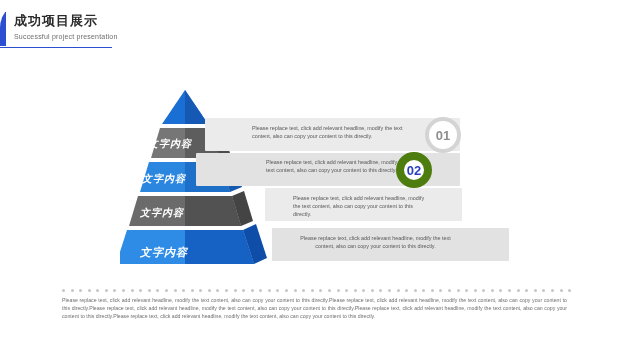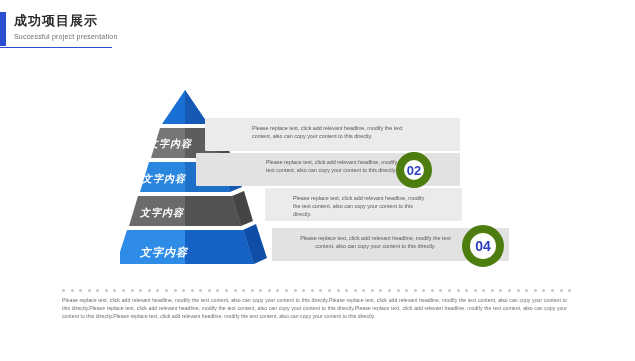--- a/index.html
+++ b/index.html
@@ -3,21 +3,21 @@
 <meta charset="utf-8">
 <style>
   html,body{margin:0;padding:0;}
   body{
     width:635px;height:361px;
     background:#ffffff;
     font-family:"Liberation Sans","DejaVu Sans",sans-serif;
     overflow:hidden;
     position:relative;
   }
-  .slide{position:absolute;left:0;top:0;width:635px;height:361px;overflow:hidden;background:#fff;}
+  .slide{position:absolute;left:0;top:0;width:635px;height:361px;overflow:hidden;background:#fff;border-radius:28px;}
 
   
   .hdr-bar{position:absolute;left:0;top:12px;width:6px;height:34px;background:#2b4fd0;}
   .hdr-title{
     position:absolute;left:14px;top:12px;
     font-size:13px;font-weight:bold;color:#2b2b2b;letter-spacing:1px;
   }
   .hdr-sub{
     position:absolute;left:14px;top:33px;
     font-size:7px;color:#6d6d6d;letter-spacing:0.2px;
@@ -92,35 +92,33 @@
     </svg>
 
     <div class="lbl" style="left:148px;top:137px;">文字内容</div>
     <div class="lbl" style="left:142px;top:172px;">文字内容</div>
     <div class="lbl" style="left:140px;top:206px;">文字内容</div>
     <div class="lbl" style="left:140px;top:245px;font-size:11px;">文字内容</div>
   </div>
 
   <div class="bar" style="left:205px;top:118px;width:255px;background:#ebebeb;"></div>
   <div class="bar-txt" style="left:252px;top:124px;width:168px;">Please replace text, click add relevant headline, modify the text content, also can copy your content to this directly.</div>
+  <div class="circ gray" style="left:425px;top:117px;">01</div>
 
   <div class="bar" style="left:196px;top:153px;width:264px;background:#e2e2e2;"></div>
   <div class="bar-txt" style="left:266px;top:158px;width:142px;">Please replace text, click add relevant headline, modify the text content, also can copy your content to this directly.</div>
   <div class="circ blue" style="left:396px;top:152px;">
       <span>02</span>
     </div>
 
   <div class="bar" style="left:265px;top:188px;width:197px;background:#ebebeb;"></div>
   <div class="bar-txt" style="left:293px;top:194px;width:133px;">Please replace text, click add relevant headline, modify the text content, also can copy your content to this directly.</div>
 
   <div class="bar" style="left:272px;top:228px;width:237px;background:#e2e2e2;"></div>
   <div class="bar-txt" style="left:295px;top:234px;width:161px;text-align:center;">Please replace text, click add relevant headline, modify the text content, also can copy your content to this directly.</div>
-  <div class="circ blue" style="left:462px;top:225px;width:42px;height:42px;font-size:14px;">
-      <span>04</span>
-    </div>
 
   <div class="dots">
     <span class="dot"></span>
       <span class="dot"></span>
       <span class="dot"></span>
       <span class="dot"></span>
       <span class="dot"></span>
     <span class="dot"></span>
       <span class="dot"></span>
       <span class="dot"></span>

